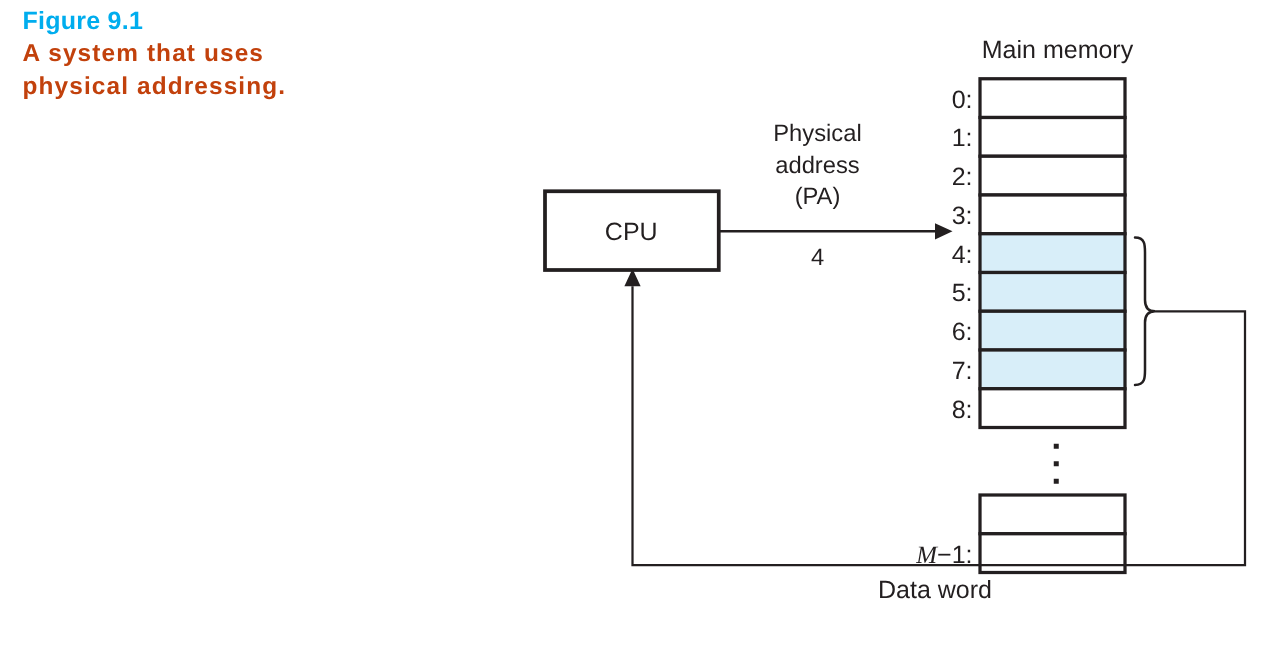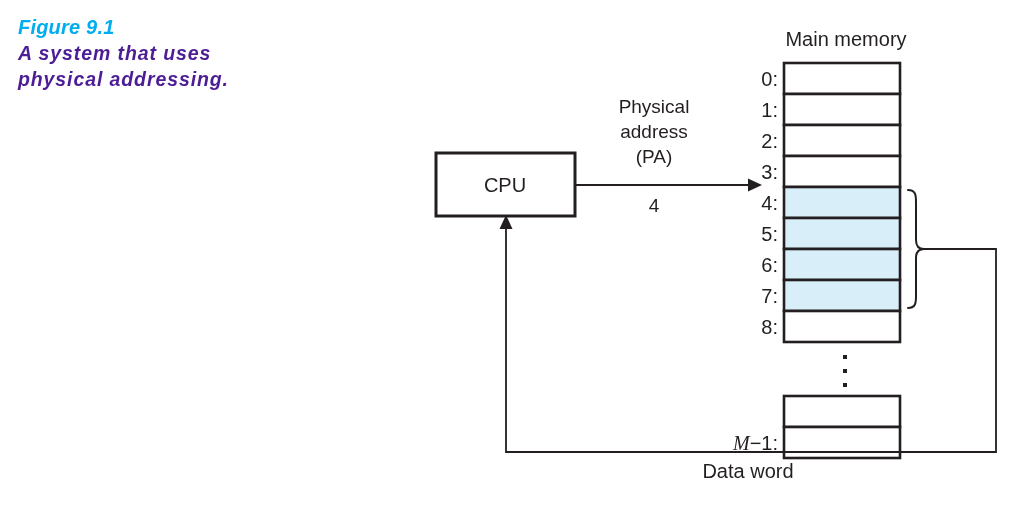--- a/index.html
+++ b/index.html
@@ -13,40 +13,39 @@
     position: relative;
     overflow: hidden;
     font-family: "Liberation Sans", sans-serif;
     color: #231f20;
   }
 
   
   #caption {
     position: absolute;
     left: 18px;
-    top: 14px;
+    top: 4px;
     width: 300px;
-    font-style: italic;
   }
   #caption .fig-num {
     font-family: "Liberation Sans", sans-serif;
     font-weight: bold;
     font-size: 20px;
     line-height: 26px;
     letter-spacing: 0.2px;
     color: #00adee;
     display: block;
   }
   #caption .fig-text {
     font-family: "Liberation Sans", sans-serif;
     font-weight: bold;
     font-size: 19.5px;
     line-height: 26px;
     letter-spacing: 0.9px;
-    color: #4c1d95;
+    color: #c2410c;
     display: block;
     width: 235px;
   }
 
   
   #diagram {
     position: absolute;
     left: 0;
     top: 0;
   }

